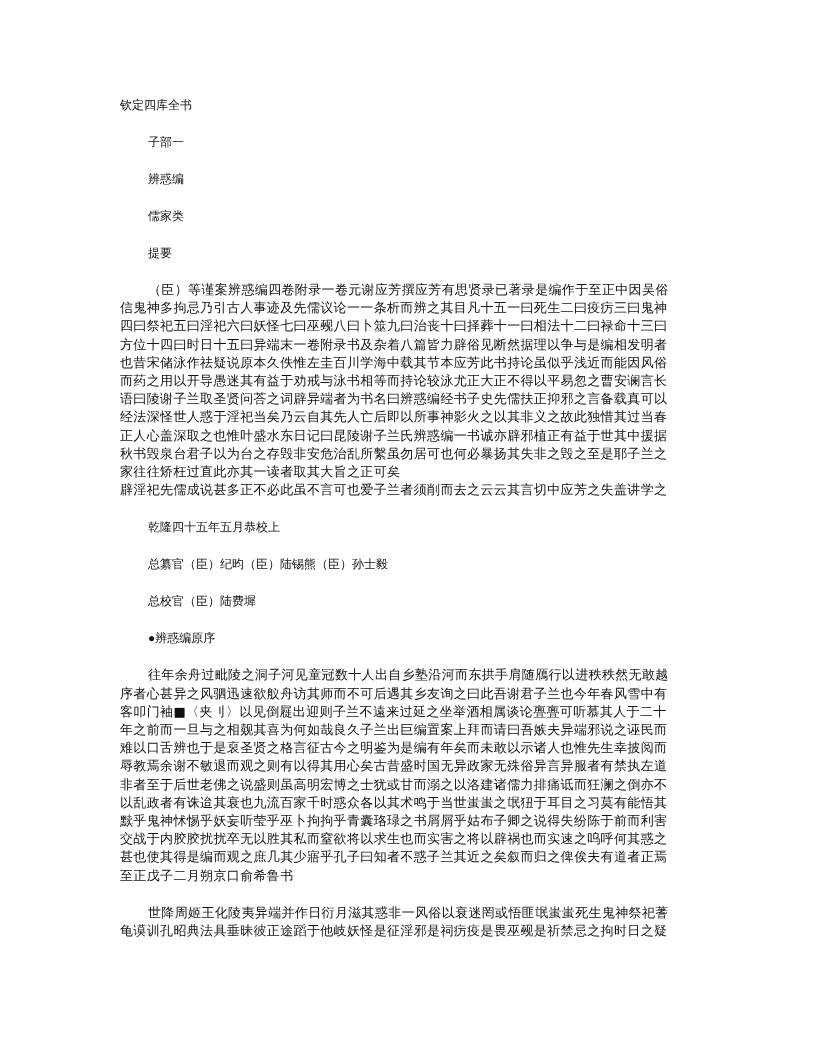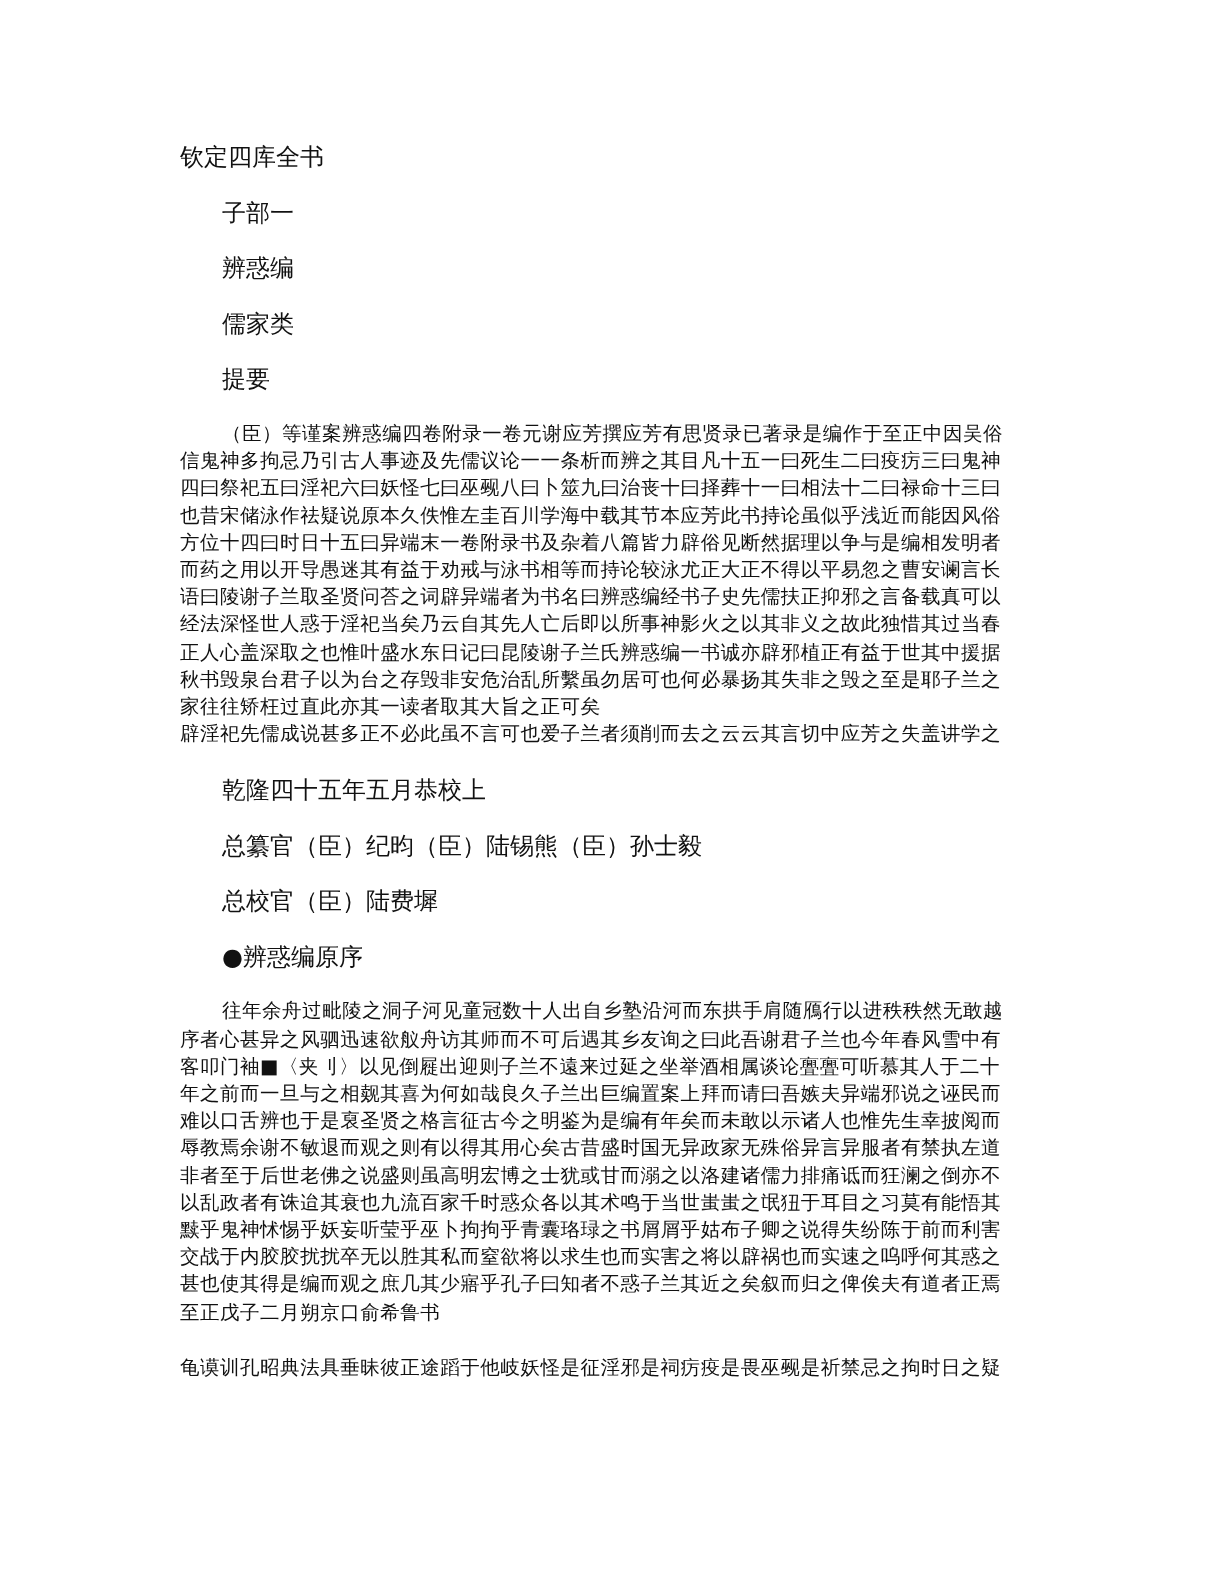--- a/index.html
+++ b/index.html
@@ -1,41 +1,41 @@
 <!DOCTYPE html>
 <html><head>
 <meta charset="utf-8">
 <style>
   html, body { margin: 0; padding: 0; background: #ffffff; }
   body { width: 816px; height: 1056px; position: relative; overflow: hidden;
          font-family: "DejaVu Serif", "Liberation Serif", serif; color: #111; }
   .page { position: absolute; left: 120px; top: 96px; width: 586px; }
-  .line { font-size: 16px; line-height: 18px; margin: 0; white-space: nowrap; }
+  .line { font-size: 12px; line-height: 18px; margin: 0; white-space: nowrap; }
   .head { margin-bottom: 19px; }
-  .indent { padding-left: 28px; }
+  .indent { padding-left: 28px; font-family: Liberation Serif, serif; }
   .para { font-size: 13px; line-height: 18.2px; margin: 0 0 19px 0; text-align: justify; letter-spacing: 0.35px; }
   .para .l { display: block; white-space: nowrap; }
   .para .l.first { padding-left: 28px; }
 </style>
 </head>
 <body>
 
 <div class="page">
   <p class="line head">钦定四库全书</p>
   <p class="line head indent">子部一</p>
   <p class="line head indent">辨惑编</p>
   <p class="line head indent">儒家类</p>
   <p class="line head indent">提要</p>
 
   <div class="para">
     <span class="l first">（臣）等谨案辨惑编四卷附录一卷元谢应芳撰应芳有思贤录已著录是编作于至正中因吴俗</span>
     <span class="l">信鬼神多拘忌乃引古人事迹及先儒议论一一条析而辨之其目凡十五一曰死生二曰疫疠三曰鬼神</span>
     <span class="l">四曰祭祀五曰淫祀六曰妖怪七曰巫觋八曰卜筮九曰治丧十曰择葬十一曰相法十二曰禄命十三曰</span>
+    <span class="l">方位十四曰时日十五曰异端末一卷附录书及杂着八篇皆力辟俗见断然据理以争与是编相发明者</span>
     <span class="l">也昔宋储泳作祛疑说原本久佚惟左圭百川学海中载其节本应芳此书持论虽似乎浅近而能因风俗</span>
-    <span class="l">方位十四曰时日十五曰异端末一卷附录书及杂着八篇皆力辟俗见断然据理以争与是编相发明者</span>
     <span class="l">而药之用以开导愚迷其有益于劝戒与泳书相等而持论较泳尤正大正不得以平易忽之曹安谰言长</span>
     <span class="l">语曰陵谢子兰取圣贤问荅之词辟异端者为书名曰辨惑编经书子史先儒扶正抑邪之言备载真可以</span>
     <span class="l">经法深怪世人惑于淫祀当矣乃云自其先人亡后即以所事神影火之以其非义之故此独惜其过当春</span>
     <span class="l">正人心盖深取之也惟叶盛水东日记曰昆陵谢子兰氏辨惑编一书诚亦辟邪植正有益于世其中援据</span>
     <span class="l">秋书毁泉台君子以为台之存毁非安危治乱所繫虽勿居可也何必暴扬其失非之毁之至是耶子兰之</span>
     <span class="l">家往往矫枉过直此亦其一读者取其大旨之正可矣</span>
     <span class="l">辟淫祀先儒成说甚多正不必此虽不言可也爱子兰者须削而去之云云其言切中应芳之失盖讲学之</span>
   </div>
 
   <p class="line head indent">乾隆四十五年五月恭校上</p>
@@ -52,15 +52,16 @@
     <span class="l">辱教焉余谢不敏退而观之则有以得其用心矣古昔盛时国无异政家无殊俗异言异服者有禁执左道</span>
     <span class="l">非者至于后世老佛之说盛则虽高明宏博之士犹或甘而溺之以洛建诸儒力排痛诋而狂澜之倒亦不</span>
     <span class="l">以乱政者有诛迨其衰也九流百家千时惑众各以其术鸣于当世蚩蚩之氓狃于耳目之习莫有能悟其</span>
     <span class="l">黩乎鬼神怵惕乎妖妄听莹乎巫卜拘拘乎青囊珞琭之书屑屑乎姑布子卿之说得失纷陈于前而利害</span>
     <span class="l">交战于内胶胶扰扰卒无以胜其私而窒欲将以求生也而实害之将以辟祸也而实速之呜呼何其惑之</span>
     <span class="l">甚也使其得是编而观之庶几其少寤乎孔子曰知者不惑子兰其近之矣叙而归之俾俟夫有道者正焉</span>
     <span class="l">至正戊子二月朔京口俞希鲁书</span>
   </div>
 
   <div class="para">
+    <span class="l first">世降周姬王化陵夷异端并作日衍月滋其惑非一风俗以衰迷罔或悟匪氓蚩蚩死生鬼神祭祀蓍</span>
     <span class="l">龟谟训孔昭典法具垂昧彼正途蹈于他岐妖怪是征淫邪是祠疠疫是畏巫觋是祈禁忌之拘时日之疑</span>
   </div>
 </div>
 
 </body></html>

